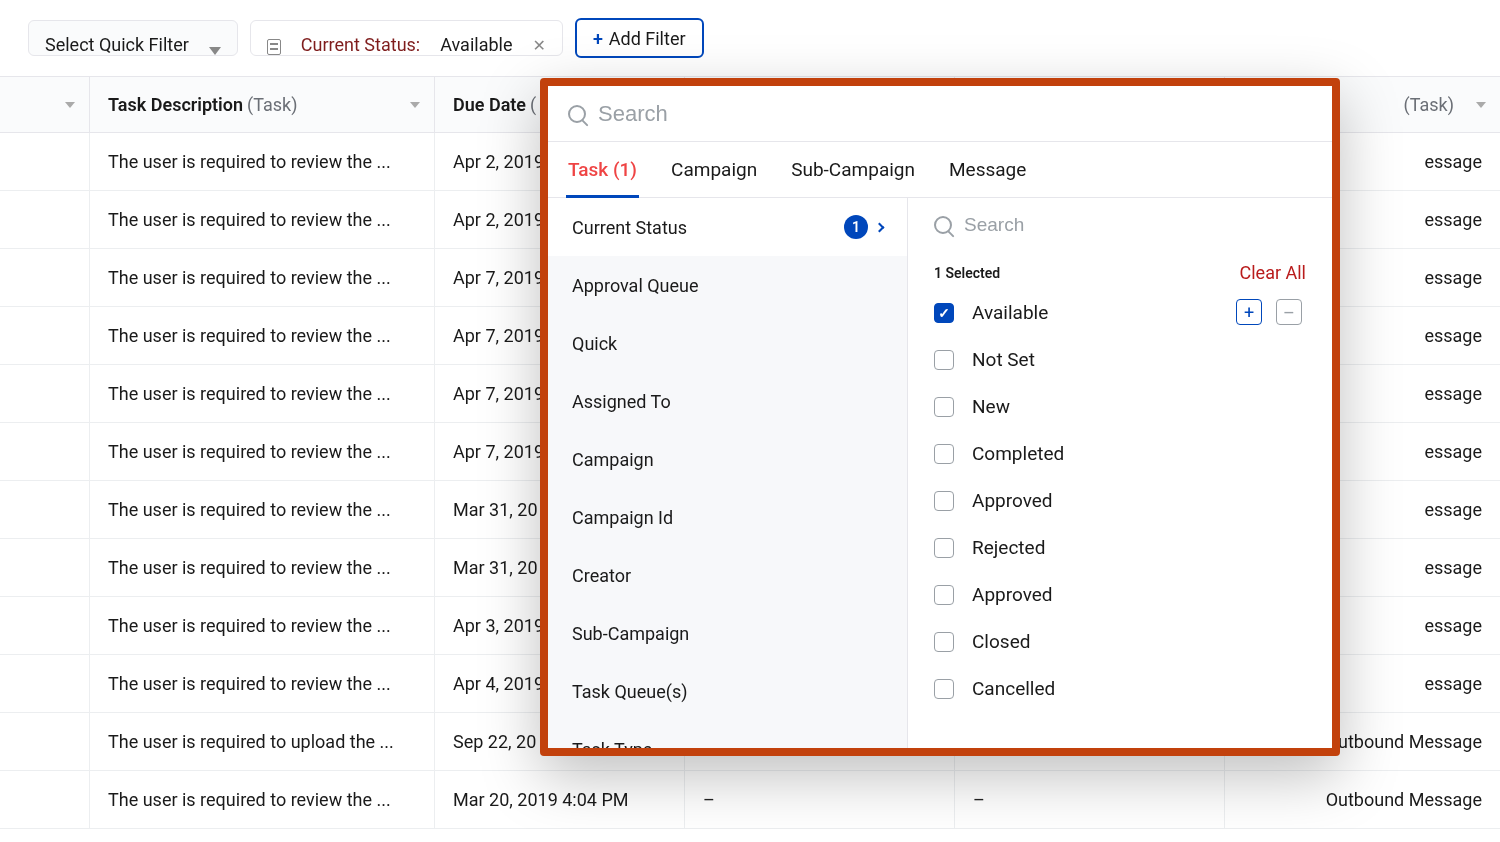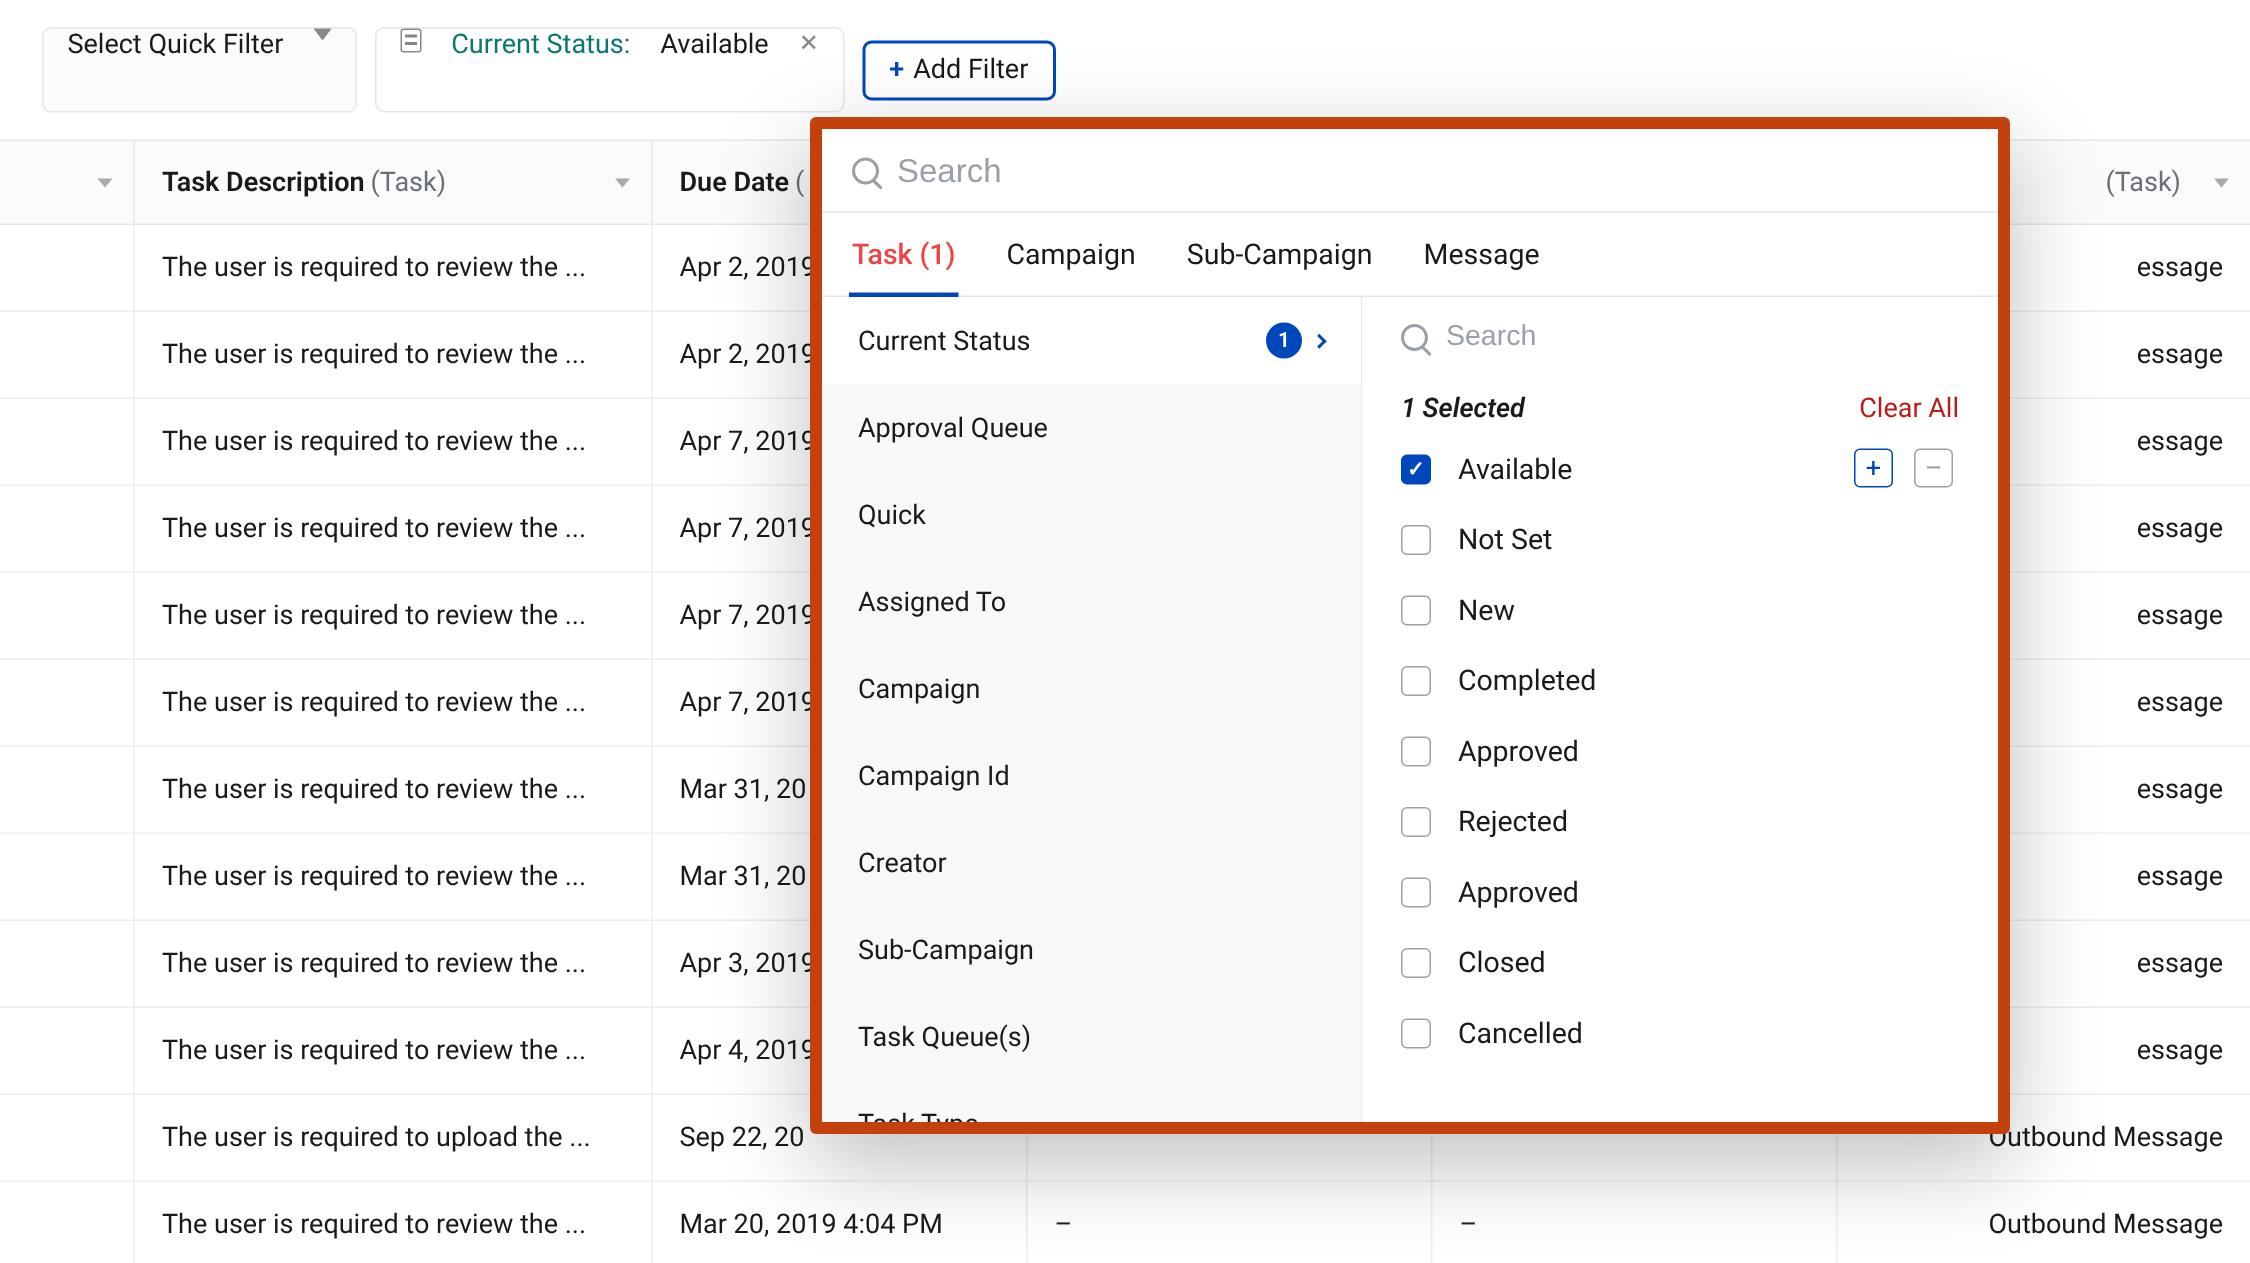--- a/index.html
+++ b/index.html
@@ -14,32 +14,32 @@
   }
   
   .filter-bar {
     display: flex;
     align-items: center;
     gap: 12px;
     padding: 18px 28px 18px 28px;
   }
   .filter-chip {
     display: inline-flex;
-    align-items: flex-start;
+    align-items: flex-end;
     gap: 20px;
-    height: 57px;
+    height: 36px;
     padding: 0 16px;
     border: 1px solid #e6e6eb;
     border-radius: 6px;
     background: #fff;
     font-size: 18px;
     cursor: pointer;
   }
   .filter-chip.light { background: #fafbfc; }
-  .muted { color: #0f766e; }
+  .muted { color: #7f1d1d; }
   .add-filter-btn {
     display: inline-flex;
     align-items: center;
     gap: 6px;
     height: 40px;
     padding: 0 16px;
     border: 2px solid #0047bb;
     border-radius: 6px;
     color: #1a1a1a;
     background: #fff;
@@ -182,21 +182,21 @@
     display: flex; align-items: center; gap: 12px; padding: 12px 24px 12px 26px; height: 54px;
   }
   .popup-right-search input {
     border: none; outline: none; font-size: 19px; width: 100%;
   }
   .popup-right-search input::placeholder { color: #9aa0a6; }
   .selected-row {
     display: flex; justify-content: space-between; align-items: center;
     padding: 10px 26px 18px 26px;
   }
-  .selected-row .sel { font-weight: 600; font-size: 18px; font-style: italic; }
+  .selected-row .sel { font-weight: 600; font-size: 14px; }
   .clear-all { color: #b91c1c; font-size: 18px; cursor: pointer; }
   .opt-list { padding: 0 26px; display: flex; flex-direction: column; gap: 24px; overflow-y: auto; }
   .opt {
     display: flex; align-items: center; gap: 18px; font-size: 19px; cursor: pointer;
   }
   .cb {
     width: 20px; height: 20px; border: 1.5px solid #9aa0a6; border-radius: 4px;
     display: inline-flex; align-items: center; justify-content: center; flex-shrink: 0;
   }
   .cb.checked {

